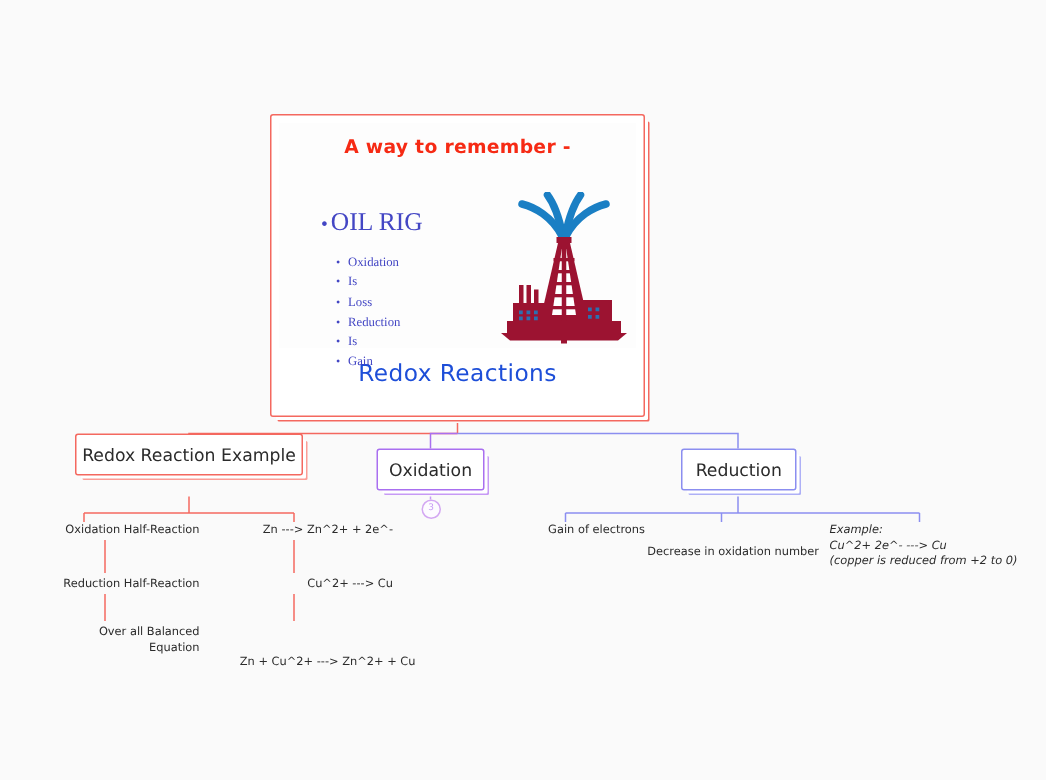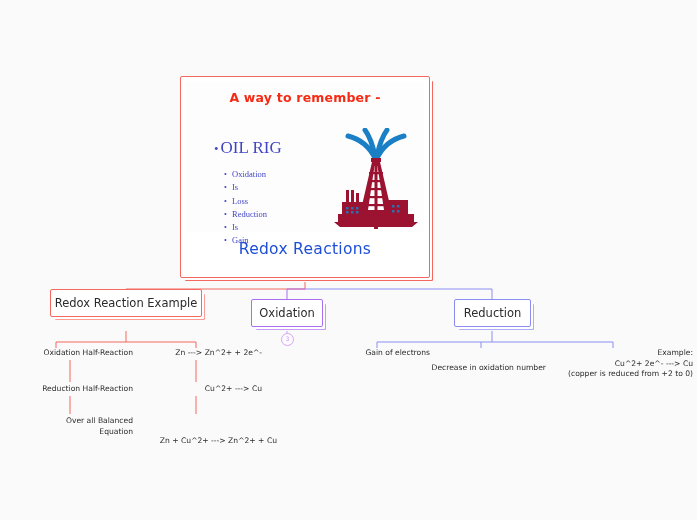--- a/index.html
+++ b/index.html
@@ -175,21 +175,21 @@
   
   .leaf {
     position: absolute;
     font-family: "DejaVu Sans", sans-serif;
     font-size: 7.6px;
     line-height: 10.5px;
     color: #2b2b2b;
     white-space: pre;
   }
   .leaf.center { text-align: right; }
-  .leaf.left   { text-align: right; }
+  .leaf.left   { text-align: left; font-style: italic; }
 
   
   #leaf-ox-half     { left: 8px;   top: 348px; width: 125px; }
   #leaf-red-half    { left: 8px;   top: 384px; width: 125px; }
   #leaf-balanced    { left: 8px;   top: 416px; width: 125px; }
   #leaf-eq-1        { left: 140px; top: 348px; width: 122px; }
   #leaf-eq-2        { left: 140px; top: 384px; width: 122px; }
   #leaf-eq-3        { left: 125px; top: 436px; width: 152px; }
 
   

